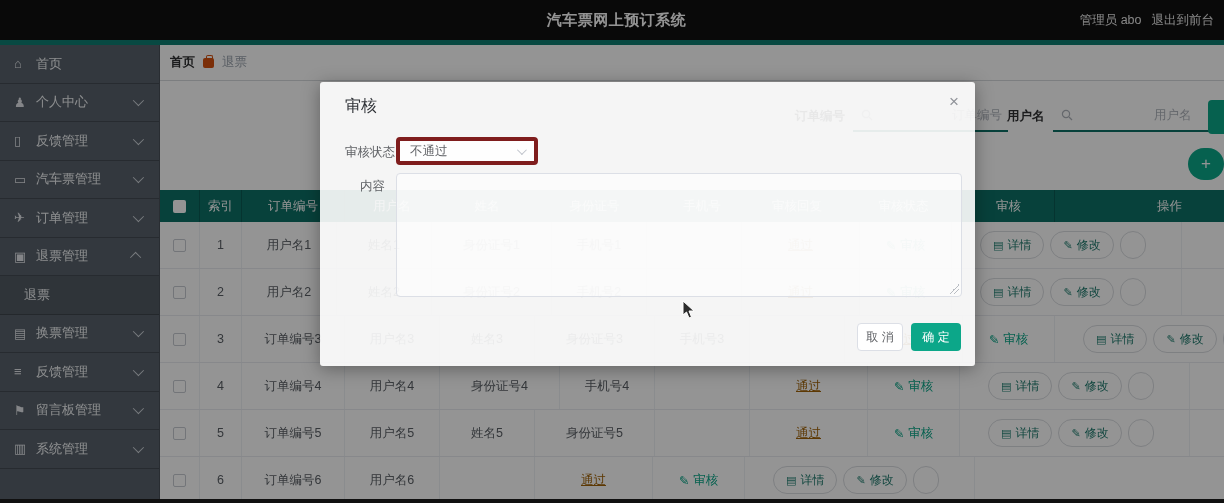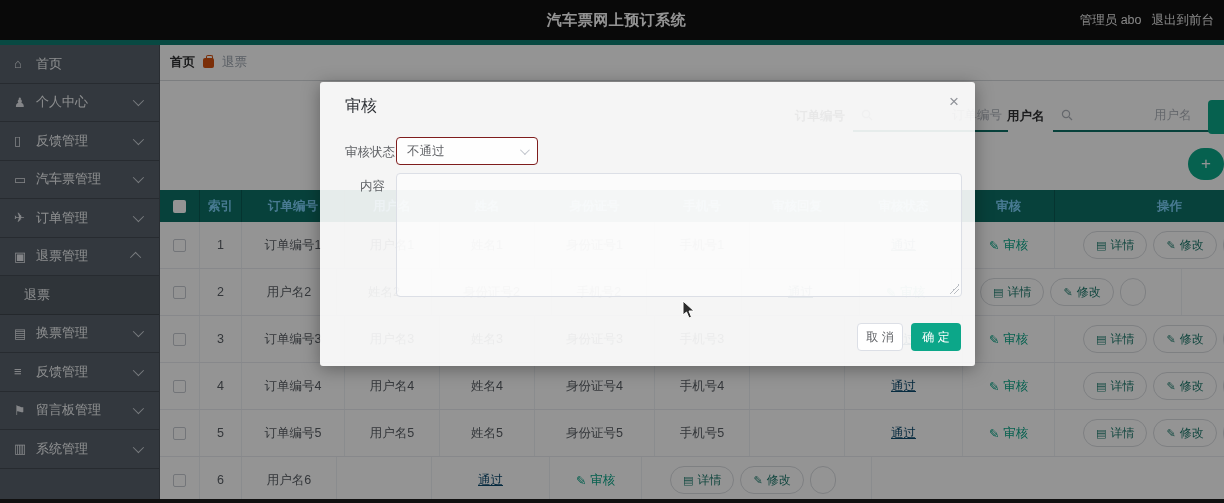--- a/index.html
+++ b/index.html
@@ -48,42 +48,42 @@
     color:#fff; font-size:12.5px; border:none; border-radius:4px; }
   .btn-add { position:absolute; left:1028px; top:103px; width:36px; height:32px; border-radius:16px;
     background:#0ca789; color:#fff; font-size:17px; border:none; line-height:30px; }
 
   
   .table { position:absolute; left:0; top:145px; width:1125px; }
   .tr { display:flex; }
   .th-row { background:#0d7066; height:32px; }
   .cell { display:flex; align-items:center; justify-content:center; font-size:12.5px;
     color:#5b6066; overflow:hidden; }
-  .th-row .cell { color:#7dd3fc; font-weight:bold; border-right:1px solid rgba(0,0,0,.18); }
+  .th-row .cell { color:#ffffff; font-weight:normal; border-right:1px solid rgba(0,0,0,.18); }
   .body-row { height:47px; background:#fff; border-bottom:1px solid #e8ebf0; }
   .body-row .cell { border-right:1px solid #eef1f5; }
   .cb { width:13px; height:13px; border-radius:2px; }
   .cb.head { background:#fff; }
   .cb.row { background:#fff; border:1px solid #c6cad1; }
-  .status-link { text-decoration:underline; color:#0c4a6e; }
+  .status-link { text-decoration:underline; color:#a16207; }
   .audit-link { color:#0ca789; font-size:12.5px; display:flex; gap:4px; align-items:center; cursor:pointer; }
   .pill { height:28px; border:1px solid #d9dce0; border-radius:14px; background:#fff; color:#1f7a6d;
     font-size:12px; display:inline-flex; align-items:center; gap:4px; padding:0 12px; margin-right:6px;
     white-space:nowrap; }
   .pill .pic { font-size:11px; color:#2a8577; }
   .ops { justify-content:flex-start !important; padding-left:28px; }
 
   
   .overlay { position:absolute; left:0; top:0; width:1224px; height:503px; background:rgba(0,0,0,.42); z-index:5; }
   .modal { position:absolute; left:320px; top:82px; width:655px; height:284px; z-index:10;
     background:rgba(255,255,255,.9); border-radius:3px; box-shadow:0 3px 18px rgba(0,0,0,.35); }
   .modal-title { position:absolute; left:25px; top:14px; font-size:16px; color:#2f3237; }
   .modal-close { position:absolute; right:16px; top:10px; font-size:17px; color:#909399; cursor:pointer; }
   .m-label { position:absolute; font-size:12.5px; color:#606266; }
-  .m-select { position:absolute; left:76px; top:55px; width:142px; height:28px; border:1px solid #7f1d1d;
+  .m-select { position:absolute; left:76px; top:55px; width:142px; height:28px; border:4px solid #7f1d1d;
     border-radius:4px; background:rgba(255,255,255,.85); display:flex; align-items:center;
     padding:0 10px; font-size:12.5px; color:#606266; }
   .m-select .chev2 { position:absolute; right:10px; width:7px; height:7px;
     border-right:1.3px solid #c0c4cc; border-bottom:1.3px solid #c0c4cc; transform:rotate(45deg) translateY(-2px); }
   .m-textarea { position:absolute; left:76px; top:91px; width:566px; height:124px; border:1px solid #dcdfe6;
     border-radius:4px; background:rgba(255,255,255,.55); }
   .resizer { position:absolute; right:2px; bottom:2px; width:10px; height:10px;
     background:linear-gradient(135deg, transparent 0 50%, #b9bdc3 50% 57%, transparent 57% 72%, #b9bdc3 72% 79%, transparent 79%); }
   .m-footer { position:absolute; right:14px; bottom:15px; display:flex; gap:8px; }
   .btn-cancel { width:46px; height:28px; background:#fff; border:1px solid #dcdfe6; border-radius:4px;
@@ -208,21 +208,20 @@
           <div class="cell" style="width: 118px;">审核状态</div>
           <div class="cell" style="width: 92px;">审核</div>
           <div class="cell" style="width: 230px;">操作</div>
         </div>
       <div id="tbody">
           <div class="tr body-row">
       <div class="cell" style="width: 40px;">
               <span class="cb row"></span>
             </div>
       <div class="cell" style="width: 42px;">1</div>
-      <div class="cell" style="width: 103px;">订单编号1</div>
       <div class="cell" style="width: 95px;">用户名1</div>
       <div class="cell" style="width: 95px;">姓名1</div>
       <div class="cell" style="width: 120px;">身份证号1</div>
       <div class="cell" style="width: 95px;">手机号1</div>
       <div class="cell" style="width: 95px;"></div>
       <div class="cell" style="width: 118px;">
               <span class="status-link">通过</span>
             </div>
       <div class="cell" style="width: 92px;">
               <span class="audit-link">
@@ -305,21 +304,20 @@
         <span class="pill"></span>
       </div>
     </div>
           <div class="tr body-row">
       <div class="cell" style="width: 40px;">
               <span class="cb row"></span>
             </div>
       <div class="cell" style="width: 42px;">4</div>
       <div class="cell" style="width: 103px;">订单编号4</div>
       <div class="cell" style="width: 95px;">用户名4</div>
-      <div class="cell" style="width: 95px;">姓名4</div>
       <div class="cell" style="width: 120px;">身份证号4</div>
       <div class="cell" style="width: 95px;">手机号4</div>
       <div class="cell" style="width: 95px;"></div>
       <div class="cell" style="width: 118px;">
               <span class="status-link">通过</span>
             </div>
       <div class="cell" style="width: 92px;">
               <span class="audit-link">
                 <span>✎</span>
                 <span>审核</span>
@@ -339,21 +337,20 @@
     </div>
           <div class="tr body-row">
       <div class="cell" style="width: 40px;">
               <span class="cb row"></span>
             </div>
       <div class="cell" style="width: 42px;">5</div>
       <div class="cell" style="width: 103px;">订单编号5</div>
       <div class="cell" style="width: 95px;">用户名5</div>
       <div class="cell" style="width: 95px;">姓名5</div>
       <div class="cell" style="width: 120px; text-align: center;">身份证号5</div>
-      <div class="cell" style="width: 95px;">手机号5</div>
       <div class="cell" style="width: 95px;"></div>
       <div class="cell" style="width: 118px;">
               <span class="status-link">通过</span>
             </div>
       <div class="cell" style="width: 92px;">
               <span class="audit-link">
                 <span>✎</span>
                 <span>审核</span>
               </span>
             </div>
@@ -367,20 +364,21 @@
                 <span>修改</span>
               </span>
         <span class="pill"></span>
       </div>
     </div>
           <div class="tr body-row">
       <div class="cell" style="width: 40px;">
               <span class="cb row"></span>
             </div>
       <div class="cell" style="width: 42px;">6</div>
+      <div class="cell" style="width: 103px;">订单编号6</div>
       <div class="cell" style="width: 95px;">用户名6</div>
       <div class="cell" style="width: 95px;"></div>
       <div class="cell" style="width: 118px;">
               <span class="status-link">通过</span>
             </div>
       <div class="cell" style="width: 92px;">
               <span class="audit-link">
                 <span>✎</span>
                 <span>审核</span>
               </span>

